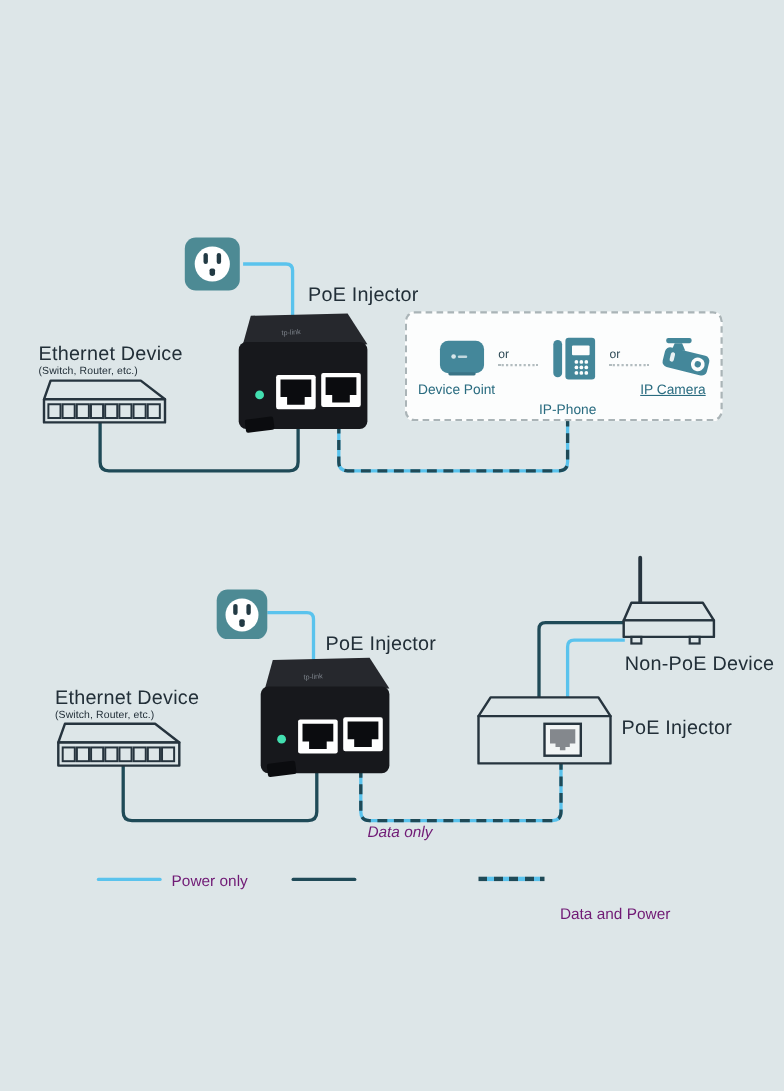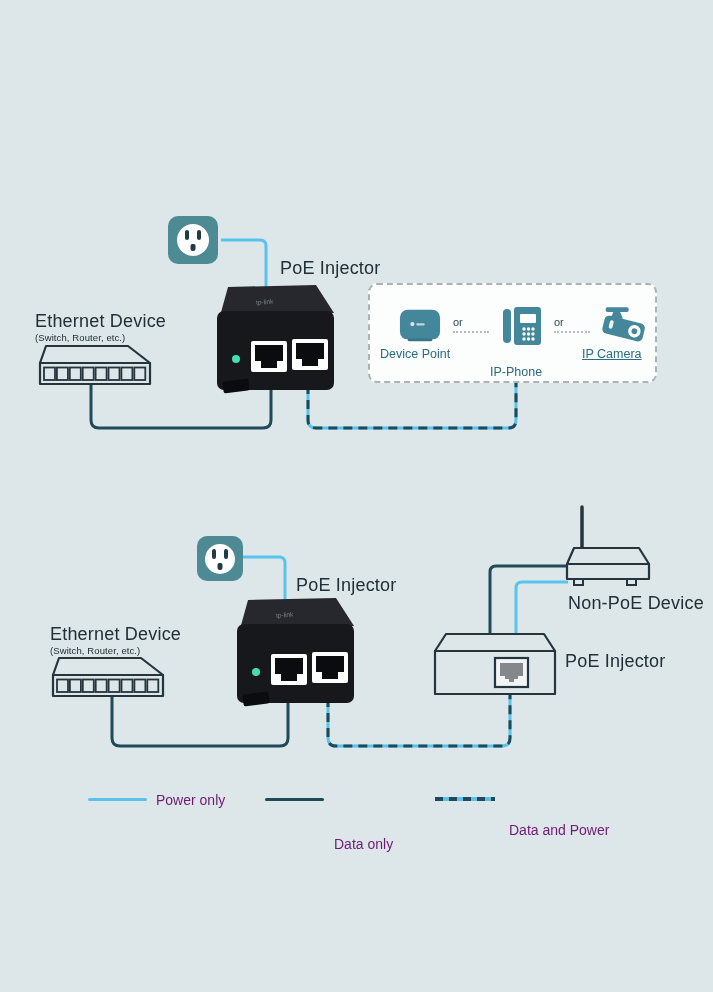--- a/index.html
+++ b/index.html
@@ -202,18 +202,18 @@
     <rect x="2" y="19" width="120" height="43" fill="#dde6e8" stroke="#26343e" stroke-width="2.2" stroke-linejoin="round"></rect>
     <rect x="62" y="26" width="33" height="29" fill="#f2f5f5" stroke="#26343e" stroke-width="2.2"></rect>
     <path d="M67 31 H90 V44 H85 V47 H81 V50 H76 V47 H72 V44 H67 Z" fill="#84888d"></path>
   </svg>
   <div class="abs device-label" style="left:565px;top:651px;">PoE Injector</div>
 
   <div class="abs legend-line power" style="left:88px;top:798px;width:59px;"></div>
   <div class="abs legend-label" style="left:156px;top:792px;">Power only</div>
 
   <div class="abs legend-line data" style="left:265px;top:798px;width:59px;"></div>
-  <div class="abs legend-label" style="left:334px;top:836px;">Data only</div>
+  <div class="abs legend-label" style="left:334px;top:748px;font-style:italic;">Data only</div>
 
   <div class="abs legend-line datapower" style="left:435px;top:797px;width:60px;"></div>
   <div class="abs legend-label" style="left:509px;top:792px;margin-top:30px;">Data and Power</div>
 
 </div>
 
 </body></html>

